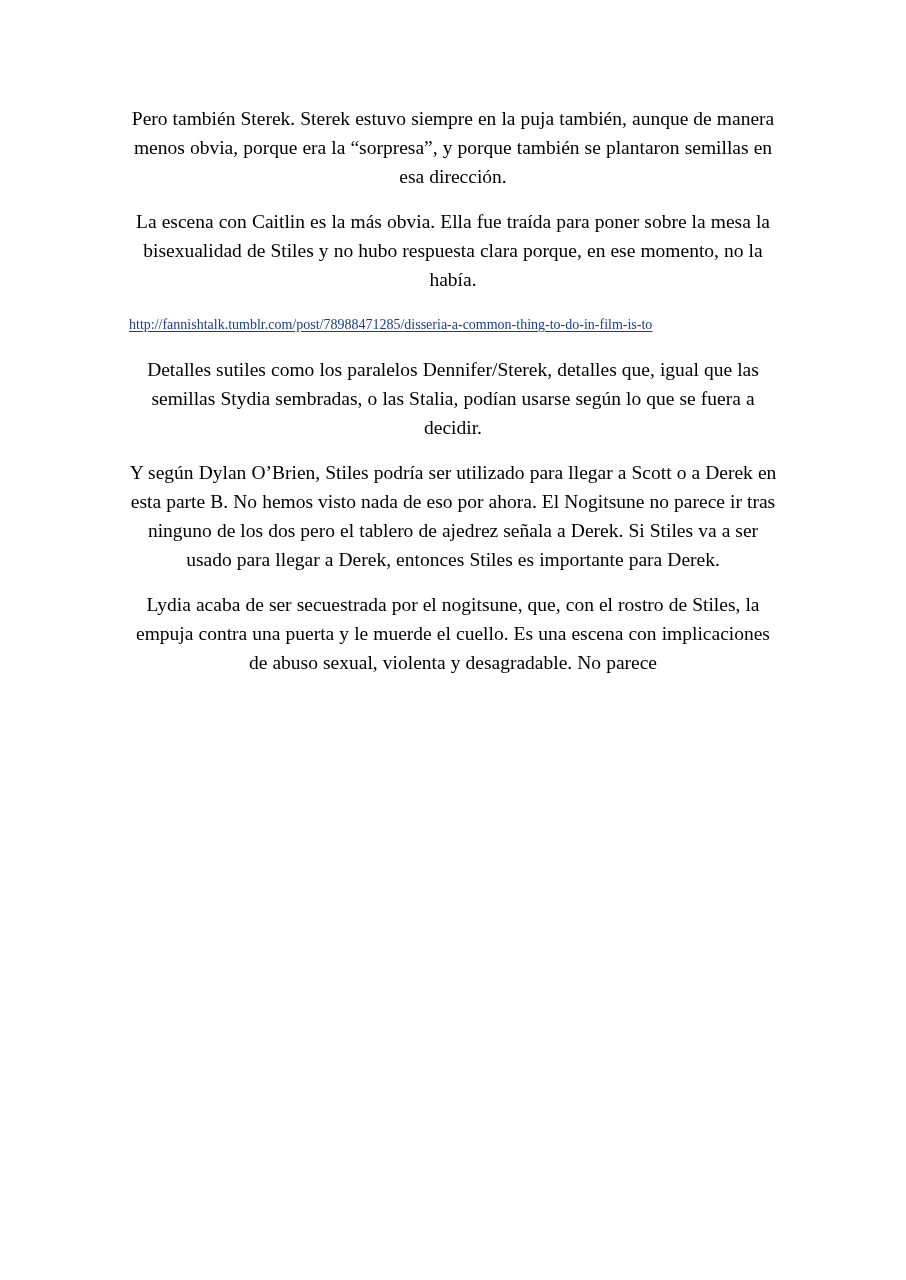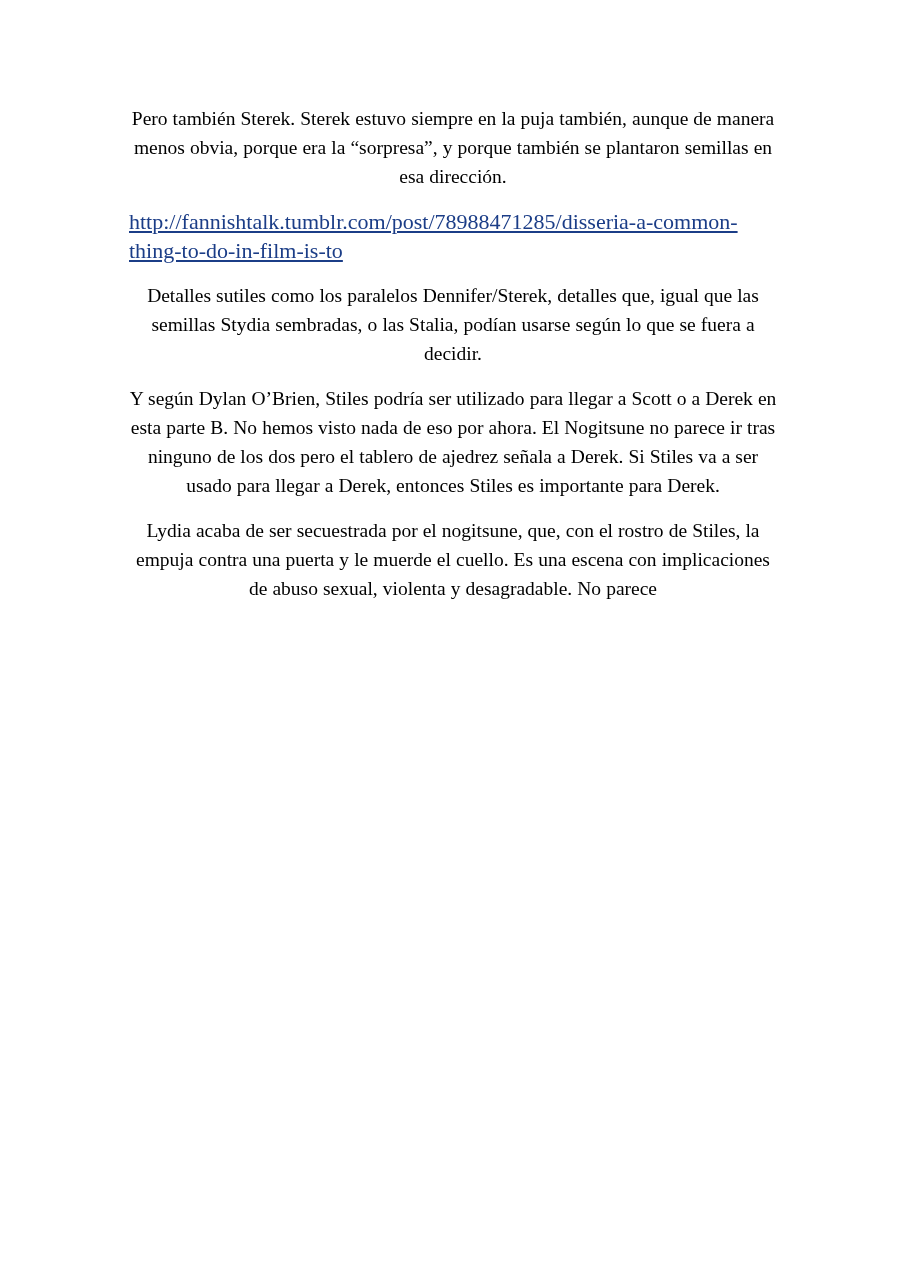--- a/index.html
+++ b/index.html
@@ -29,36 +29,37 @@
     font-size: 19.5px;
     line-height: 29px;
     text-align: center;
     word-spacing: 0.2px;
   }
   p.para:last-child {
     margin-bottom: 0;
   }
   .link-para {
     margin: 0 0 16px 0;
-    font-size: 22px;
+    font-size: 14px;
     line-height: 29px;
   }
   a.doc-link {
     color: #1b3d87;
     text-decoration: underline;
     text-underline-offset: 2px;
   }
 </style>
 </head>
 <body>
 
 <div class="page">
   <div class="doc-body">
 
     <p class="para">Pero también Sterek. Sterek estuvo siempre en la puja también, aunque de manera menos obvia, porque era la “sorpresa”, y porque también se plantaron semillas en esa dirección.</p>
+    <p class="para">La escena con Caitlin es la más obvia. Ella fue traída para poner sobre la mesa la bisexualidad de Stiles y no hubo respuesta clara porque, en ese momento, no la había.</p>
 
     <p class="link-para"><span> </span><a class="doc-link" href="#">http://fannishtalk.tumblr.com/post/78988471285/disseria-a-common-thing-to-do-in-film-is-to</a></p>
 
     <p class="para">Detalles sutiles como los paralelos Dennifer/Sterek, detalles que, igual que las semillas Stydia sembradas, o las Stalia, podían usarse según lo que se fuera a decidir.</p>
     <p class="para">Y según Dylan O’Brien, Stiles podría ser utilizado para llegar a Scott o a Derek en esta parte B. No hemos visto nada de eso por ahora. El Nogitsune no parece ir tras  ninguno de los dos pero el tablero de ajedrez señala a Derek. Si Stiles va a ser usado para llegar a Derek, entonces Stiles es importante para Derek.</p>
     <p class="para">Lydia acaba de ser secuestrada por el nogitsune, que, con el rostro de Stiles, la empuja contra una puerta y le muerde el cuello. Es una escena con implicaciones de abuso sexual, violenta y desagradable. No parece</p>
 
   </div>
 </div>
 

